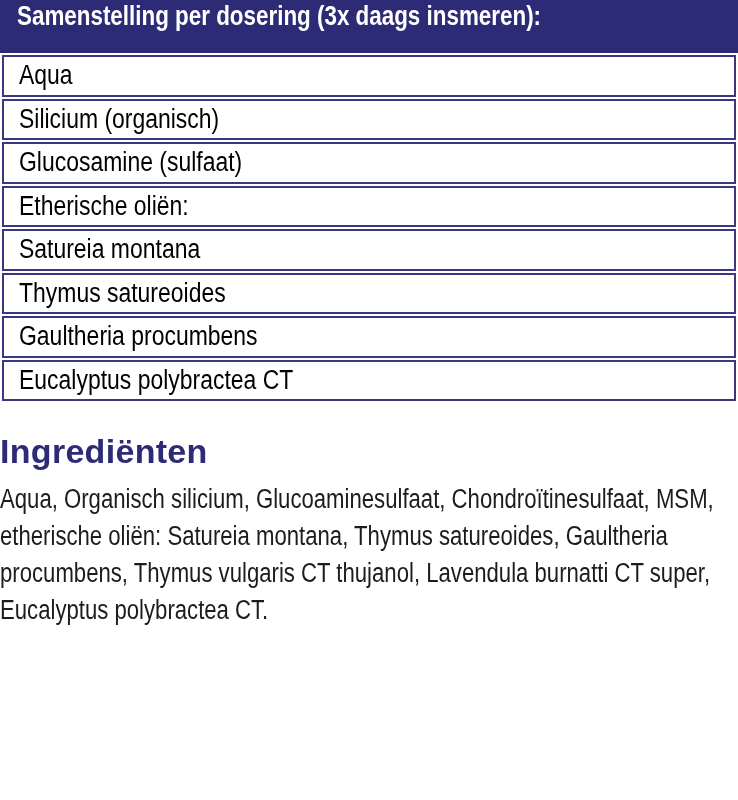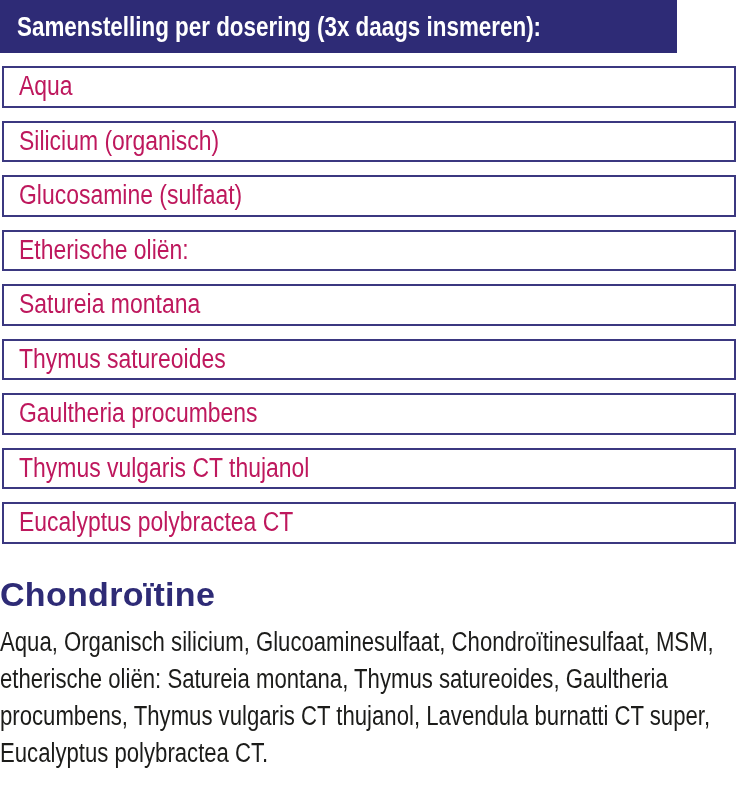--- a/index.html
+++ b/index.html
@@ -6,46 +6,46 @@
   html, body {
     width: 738px; height: 800px;
     background: #ffffff;
     font-family: "Liberation Sans", sans-serif;
     overflow: hidden;
   }
   .page { width: 738px; height: 800px; position: relative; overflow: hidden; }
 
   
   .comp-header {
-    width: 677px; height: 53px;
+    width: 738px; height: 53px;
     background: #2e2b76;
-    display: flex; align-items: center;
+    display: flex; 
     padding-left: 17px;
   }
   .comp-header .cond {
     color: #ffffff;
     font-weight: bold;
     font-size: 28px;
     transform: scaleX(0.80);
   }
   .cond {
     display: inline-block;
     white-space: nowrap;
     transform: scaleX(0.85);
     transform-origin: 0 50%;
   }
   .comp-row {
     height: 41.5px;
-    margin: 13px 2px 0 2px;
+    margin: 2px 2px 0 2px;
     border: 2px solid #3b3880;
     background: #ffffff;
     display: flex; align-items: center;
     padding-left: 15px;
     font-size: 27px;
-    color: #be185d;
+    color: #000000;
   }
 
   
   .ingredients-heading {
     margin: 28px 0 0 0;
     font-size: 34px;
     line-height: 44px;
     font-weight: bold;
     letter-spacing: 0.3px;
     color: #2e2b76;
@@ -85,25 +85,22 @@
         <div class="comp-row">
           <span class="cond">Satureia montana</span>
         </div>
         <div class="comp-row">
           <span class="cond">Thymus satureoides</span>
         </div>
         <div class="comp-row">
           <span class="cond">Gaultheria procumbens</span>
         </div>
         <div class="comp-row">
-          <span class="cond">Thymus vulgaris CT thujanol</span>
-        </div>
-        <div class="comp-row">
           <span class="cond">Eucalyptus polybractea CT</span>
         </div>
       </div>
   </div>
 
-  <h2 class="ingredients-heading">Chondroïtine</h2>
+  <h2 class="ingredients-heading">Ingrediënten</h2>
 
   <p class="ingredients-text">Aqua, Organisch silicium, Glucoaminesulfaat, Chondroïtinesulfaat, MSM, etherische oliën: Satureia montana, Thymus satureoides, Gaultheria procumbens, Thymus vulgaris CT thujanol, Lavendula burnatti CT super, Eucalyptus polybractea CT.</p>
 
 </div>
 
 </body></html>

